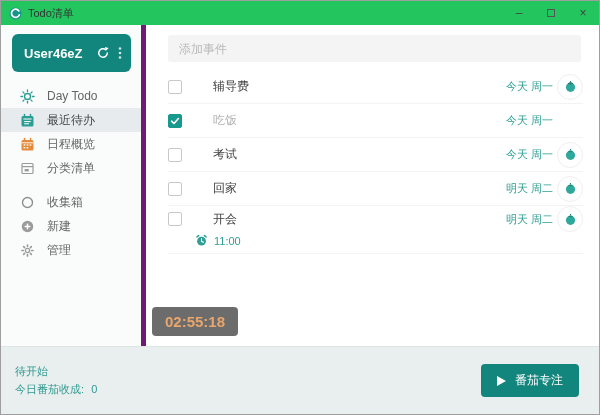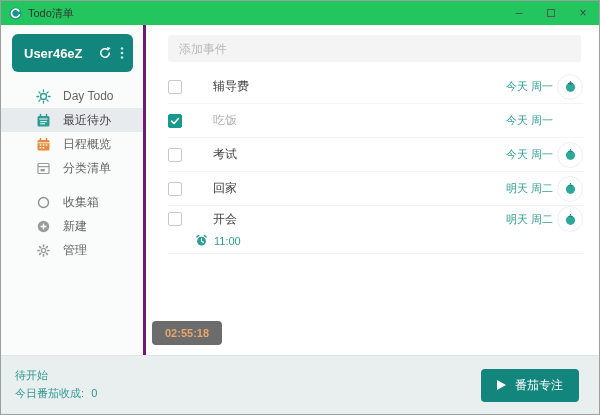--- a/index.html
+++ b/index.html
@@ -9,26 +9,26 @@
   
   .titlebar { height:24px; background:#22c55e; display:flex; align-items:center; padding-left:8px; flex:0 0 auto; }
   .titlebar .app-icon { width:13px; height:13px; margin-right:6px; display:inline-flex; }
   .titlebar .title { font-size:11px; color:#333; flex:1; }
   .win-controls { display:flex; height:100%; }
   .win-btn { width:32px; display:flex; align-items:center; justify-content:center; color:#444; font-size:12px; cursor:default; }
   .max-box { width:8px; height:8px; border:1px solid #555; display:inline-block; }
 
   
   .body { flex:1 1 auto; display:flex; min-height:0; }
-  .sidebar { width:145px; background:#fafbfb; border-right:3px solid #701a75; display:flex; flex-direction:column; flex:0 0 auto; }
+  .sidebar { width:145px; background:#fafbfb; border-right:5px solid #701a75; display:flex; flex-direction:column; flex:0 0 auto; }
   .user-card { margin:9px 10px 12px 11px; height:38px; background:#12857c; border-radius:6px; display:flex; align-items:center; padding:0 9px 0 12px; color:#fff; }
   .user-name { font-size:13px; font-weight:bold; flex:1; }
   .user-card .icon-btn { display:inline-flex; margin-left:8px; }
   .nav { display:flex; flex-direction:column; }
-  .nav-item { height:24px; display:flex; align-items:center; gap:12px; padding-left:35px; font-size:12px; color:#666; cursor:default; }
+  .nav-item { height:24px; display:flex; align-items:center; gap:12px; padding-left:19px; font-size:12px; color:#666; cursor:default; }
   .nav-item.selected { background:#e7ebee; color:#444; }
   .nav-item .nico { width:15px; height:15px; display:inline-flex; align-items:center; justify-content:center; }
   .nav-gap { height:10px; }
 
   
   .main { flex:1 1 auto; background:#fff; display:flex; flex-direction:column; position:relative; min-width:0; }
   .add-bar { padding:10px 18px 8px 22px; }
   .add-input { width:100%; height:27px; background:#f4f4f4; border:none; outline:none; border-radius:3px; padding:0 11px; font-size:12px; color:#333; }
   .add-input::placeholder { color:#b9b9b9; }
   .todo-list { padding:0 16px 0 22px; }
@@ -38,25 +38,25 @@
   .cbx.checked { background:#18998d; border-color:#18998d; }
   .todo-title { margin-left:31px; font-size:12px; color:#3f3f3f; }
   .todo-title.done { color:#b3b3b3; }
   .spacer { flex:1; }
   .todo-date { font-size:11px; color:#2f9e94; margin-right:4px; white-space:nowrap; }
   .tomato-btn { width:26px; height:26px; border-radius:50%; border:1px solid #efefef; background:#fff; display:flex; align-items:center; justify-content:center; flex:0 0 auto; cursor:default; }
   .tomato-btn.hidden { visibility:hidden; }
   .alarm-line { flex-basis:100%; display:flex; align-items:center; gap:6px; padding-left:27px; margin-top:2px; font-size:11px; color:#2f9e94; }
 
   
-  .toast { position:absolute; left:6px; bottom:10px; background:#6c6c6c; color:#fff; border-radius:4px; padding:6px 13px; font-size:11px; display:flex; align-items:center; gap:13px; cursor:default; }
+  .toast { position:absolute; left:6px; bottom:10px; background:#6c6c6c; color:#fff; border-radius:4px; padding:6px 13px; font-size:15px; display:flex; align-items:center; gap:13px; cursor:default; }
   .toast-time { color:#e9a66d; font-weight:bold; }
 
   
-  .footer { height:59px; background:#e8efee; border-top:1px solid #dde6e4; display:flex; align-items:center; justify-content:space-between; padding:0 20px 0 14px; flex:0 0 auto; }
+  .footer { height:68px; background:#e8efee; border-top:1px solid #dde6e4; display:flex; align-items:center; justify-content:space-between; padding:0 20px 0 14px; flex:0 0 auto; }
   .footer-left { font-size:11px; color:#2f9a90; line-height:1.6; }
   .focus-btn { display:flex; align-items:center; gap:9px; background:#12857c; color:#fff; border:none; border-radius:4px; padding:8px 16px; font-size:12px; cursor:default; }
   .play-tri { width:0; height:0; border-left:9px solid #fff; border-top:5px solid transparent; border-bottom:5px solid transparent; display:inline-block; }
 </style>
 </head>
 <body>
 
 <div class="window">
 
   <div class="titlebar">

